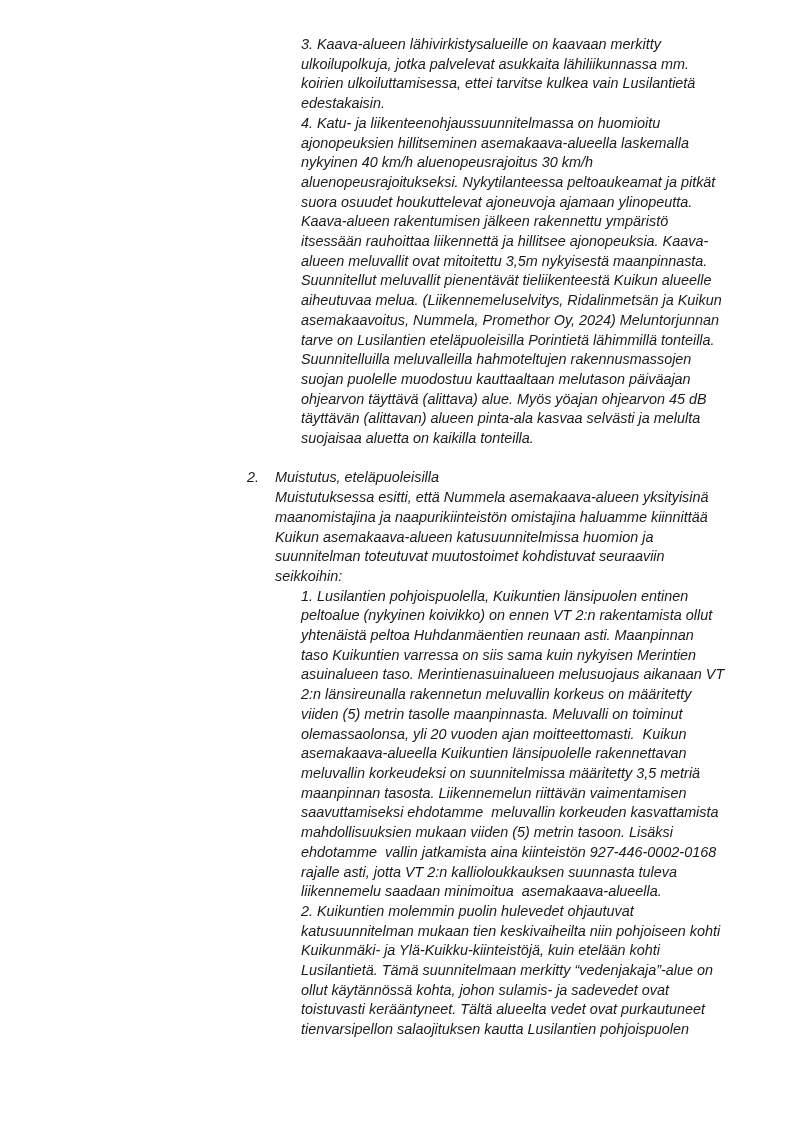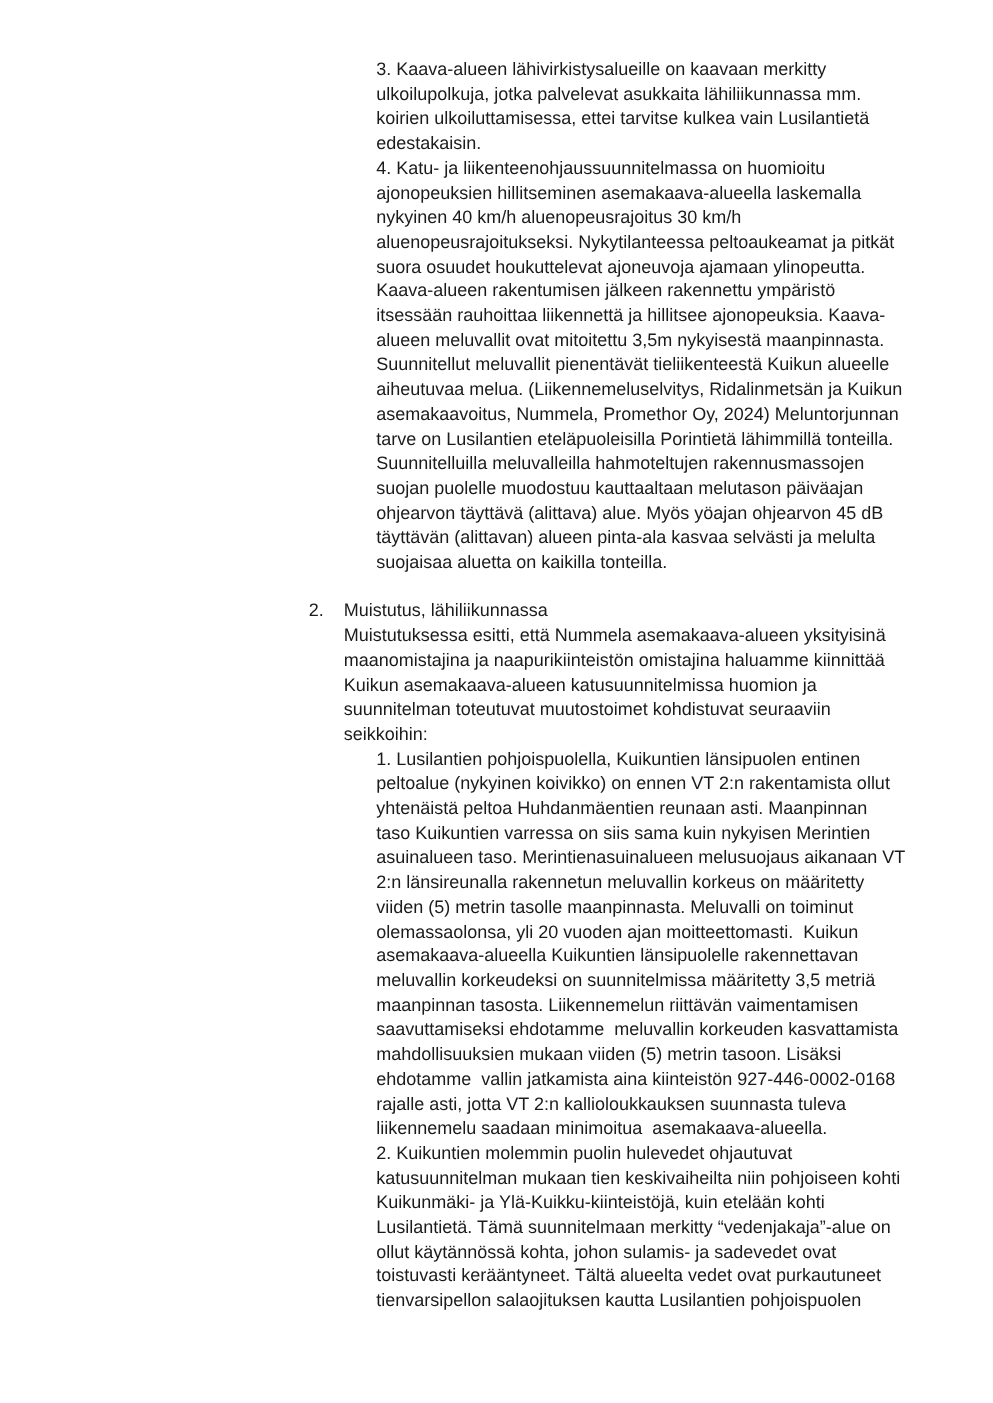--- a/index.html
+++ b/index.html
@@ -14,23 +14,24 @@
     background: #ffffff;
     overflow: hidden;
     font-family: "Liberation Sans", "DejaVu Sans", sans-serif;
     font-size: 14.4px;
     line-height: 19.7px;
     color: #1b1b1b;
     -webkit-font-smoothing: antialiased;
   }
   .content {
     position: absolute;
-    top: 47px;
+    top: 35px;
     left: 0;
     right: 0;
+    font-style: italic;
   }
   .pre {
     white-space: pre;
     margin: 0;
     padding: 0;
   }
   .sub-block {
     margin-left: 301px;
   }
   .main-item {
@@ -72,21 +73,21 @@
 Suunnitelluilla meluvalleilla hahmoteltujen rakennusmassojen
 suojan puolelle muodostuu kauttaaltaan melutason päiväajan
 ohjearvon täyttävä (alittava) alue. Myös yöajan ohjearvon 45 dB
 täyttävän (alittavan) alueen pinta-ala kasvaa selvästi ja melulta
 suojaisaa aluetta on kaikilla tonteilla.</p>
     </div>
 
     <div class="main-item">
       <span class="num pre">2.</span>
       <div class="body">
-        <p class="pre">Muistutus, lähiliikunnassa</p>
+        <p class="pre">Muistutus, eteläpuoleisilla</p>
         <p class="pre">Muistutuksessa esitti, että Nummela asemakaava-alueen yksityisinä
 maanomistajina ja naapurikiinteistön omistajina haluamme kiinnittää
 Kuikun asemakaava-alueen katusuunnitelmissa huomion ja
 suunnitelman toteutuvat muutostoimet kohdistuvat seuraaviin
 seikkoihin:</p>
       </div>
     </div>
 
     <div class="sub-block">
       <p class="pre">1. Lusilantien pohjoispuolella, Kuikuntien länsipuolen entinen

